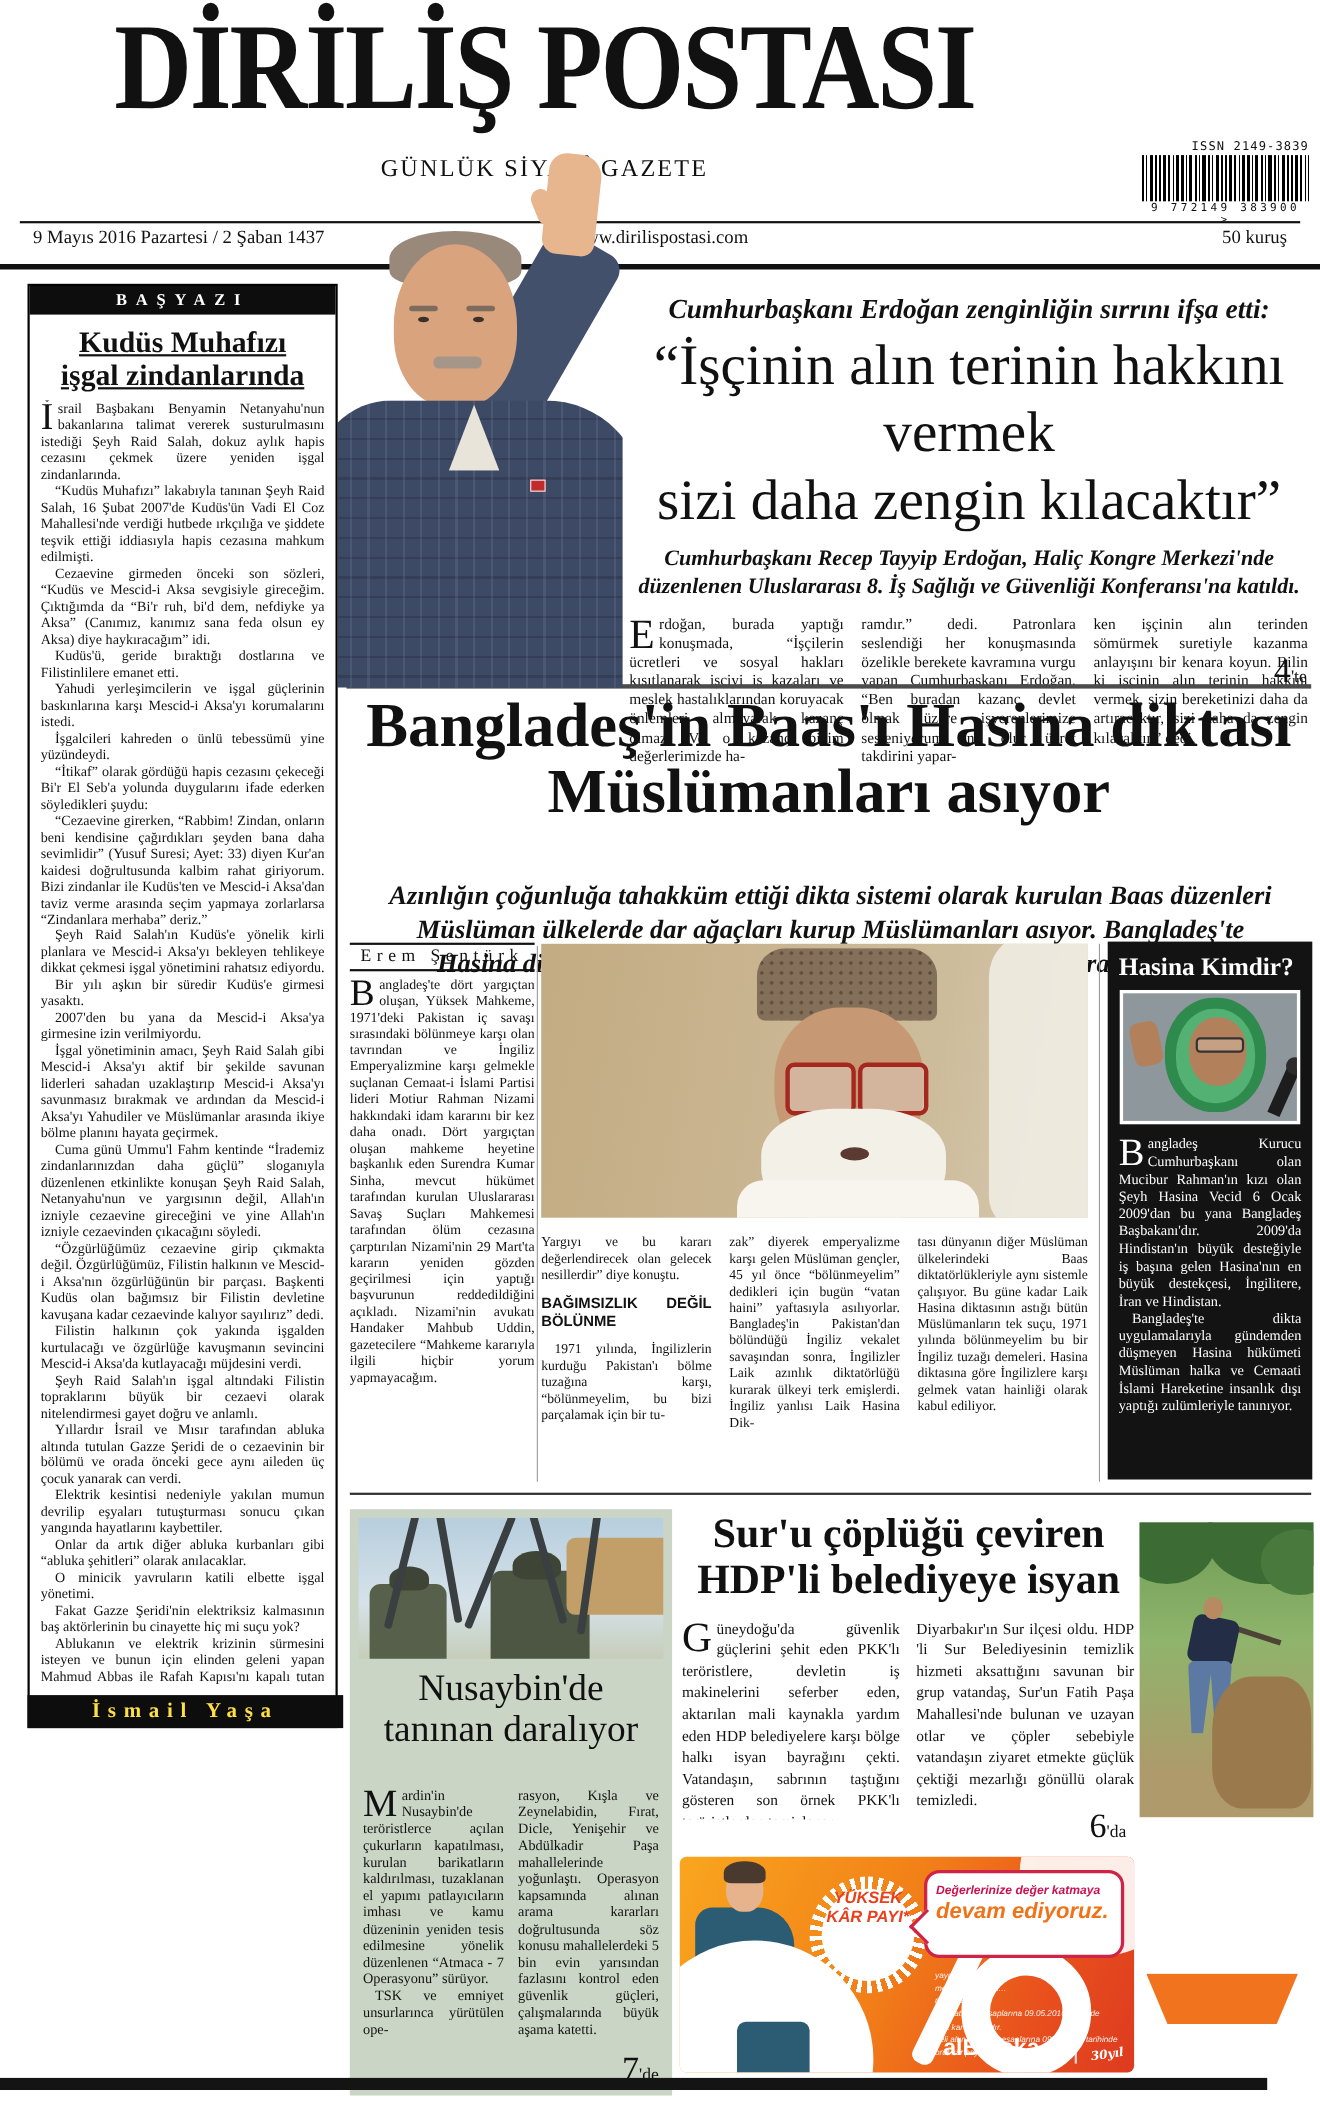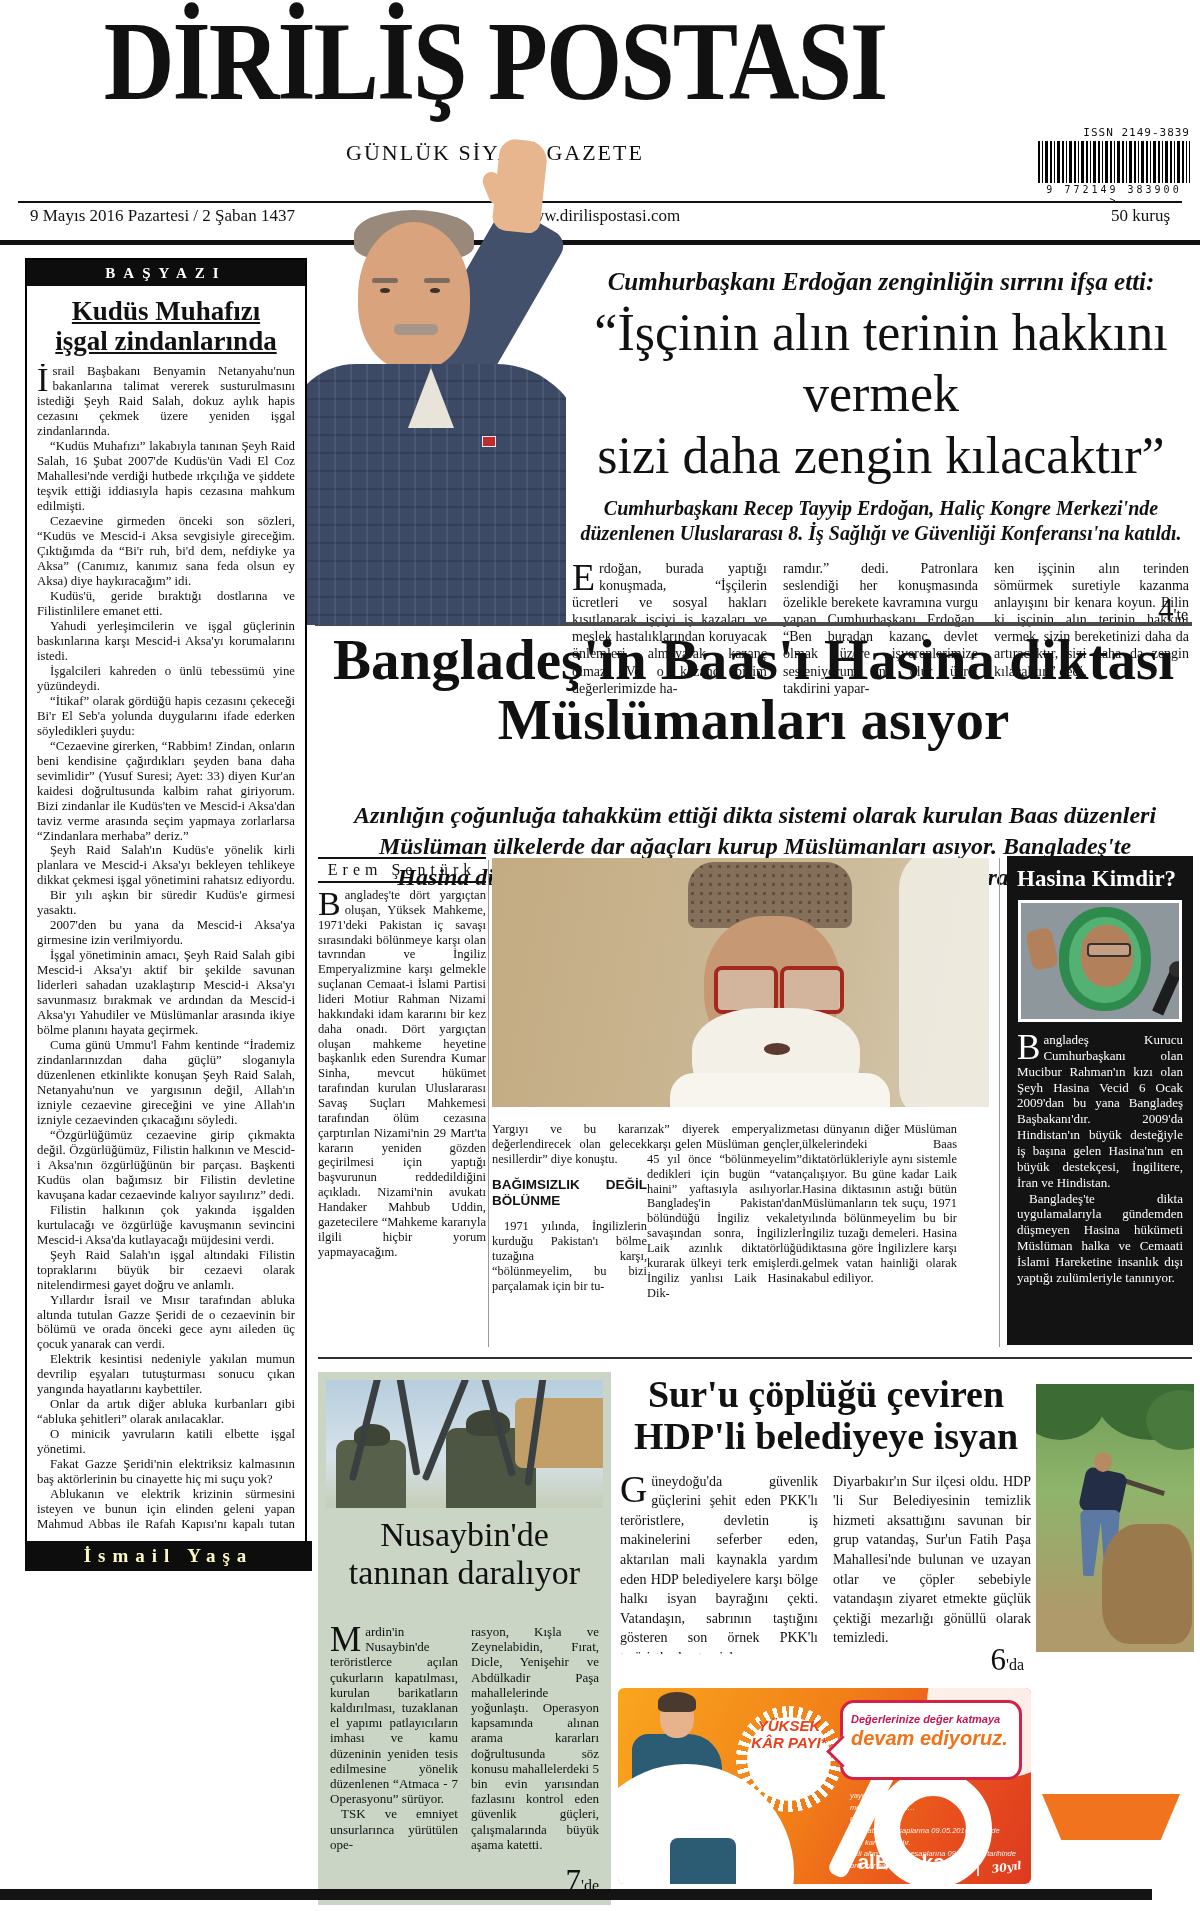--- a/index.html
+++ b/index.html
@@ -24,21 +24,21 @@
   .dl-right{float:right;}
 
   
   .basyazi{left:25px;top:258px;width:282px;height:1313px;border:2px solid #000;background:#fff;z-index:6;box-sizing:border-box;}
   .bas-head{height:26px;background:#0d0d0d;color:#fff;font-size:15px;font-weight:700;
     letter-spacing:8px;text-align:center;line-height:26px;}
   .bas-title{font-size:27px;font-weight:700;line-height:1.12;text-align:center;margin:10px 6px 8px;text-decoration:underline;}
   .bas-body{margin:0 10px;height:1168px;overflow:hidden;font-size:12.8px;line-height:1.17;}
   .bas-body p{margin:0;text-indent:13px;}
   .bas-author{position:absolute;left:-2px;bottom:-2px;width:287px;height:30px;background:#0d0d0d;
-    color:#fef9c3;font-size:19px;font-weight:700;letter-spacing:7px;text-align:center;line-height:30px;box-sizing:border-box;}
+    color:#fde047;font-size:19px;font-weight:700;letter-spacing:7px;text-align:center;line-height:30px;box-sizing:border-box;}
   .dc{text-indent:0 !important;}
   .dc::first-letter{float:left;font-size:2.7em;line-height:.8;padding:2px 4px 0 0;}
 
   
   .erdogan{left:300px;top:136px;width:266px;height:489px;z-index:4;overflow:hidden;}
   .erd-hand{position:absolute;left:196px;top:4px;width:48px;height:92px;background:#e7b68f;
     border-radius:16px 20px 12px 14px;transform:rotate(6deg);}
   .erd-hand::before{content:"";position:absolute;left:-10px;top:34px;width:18px;height:34px;background:#e7b68f;border-radius:10px;transform:rotate(-28deg);}
   .erd-arm{position:absolute;left:150px;top:72px;width:74px;height:200px;background:#43506c;transform:rotate(30deg);border-radius:16px;}
   .erd-head{position:absolute;left:58px;top:86px;width:112px;height:148px;background:#d8a37d;border-radius:52% 52% 46% 46%;}
@@ -66,21 +66,21 @@
   .divider1{left:315px;top:622px;width:877px;height:4px;background:#4c4c4c;}
 
   
   .bang-heads{left:315px;top:630px;width:877px;}
   .bang-h{font-size:57px;font-weight:700;line-height:1.06;}
   .bang-deck{left:340px;top:800px;width:830px;font-size:24px;font-weight:700;font-style:italic;line-height:1.3;}
   .byline{left:318px;top:857px;width:168px;border-top:2px solid #111;border-bottom:2px solid #111;
     font-size:16px;letter-spacing:5px;text-align:center;padding:2px 0;box-sizing:border-box;}
   .bang-col1{left:318px;top:888px;width:168px;height:458px;overflow:hidden;font-size:12.6px;line-height:1.18;text-align:justify;}
   .vrule{width:1px;background:#9a9a9a;}
-  .bang-cols{left:492px;top:1122px;width:497px;display:flex;height:228px;overflow:hidden;}
+  .bang-cols{left:492px;top:1122px;width:497px;display:flex;gap:16px;height:228px;overflow:hidden;}
   .bang-col{width:155px;font-size:12.4px;line-height:1.2;text-align:justify;}
   .bang-col p{margin:0 0 10px;}
   .bang-sub{font-family:"Liberation Sans",sans-serif;font-weight:700;font-size:13.5px;margin:10px 0 8px;}
 
   
   .nizami{left:492px;top:858px;width:497px;height:249px;background:linear-gradient(100deg,#c3ab82,#cdbc9b 70%,#d6cbb4);overflow:hidden;}
   .niz-curtain{position:absolute;right:-30px;top:-10px;width:120px;height:270px;background:#efece2;border-radius:40px 0 0 30px;opacity:.9;}
   .niz-cap{position:absolute;left:196px;top:4px;width:164px;height:66px;border-radius:26px 26px 8px 8px;background:#84705a;
     background-image:radial-gradient(#5f4e3c 22%,transparent 24%);background-size:9px 9px;}
   .niz-face{position:absolute;left:212px;top:58px;width:136px;height:148px;background:#c69974;border-radius:44% 44% 48% 48%;}

